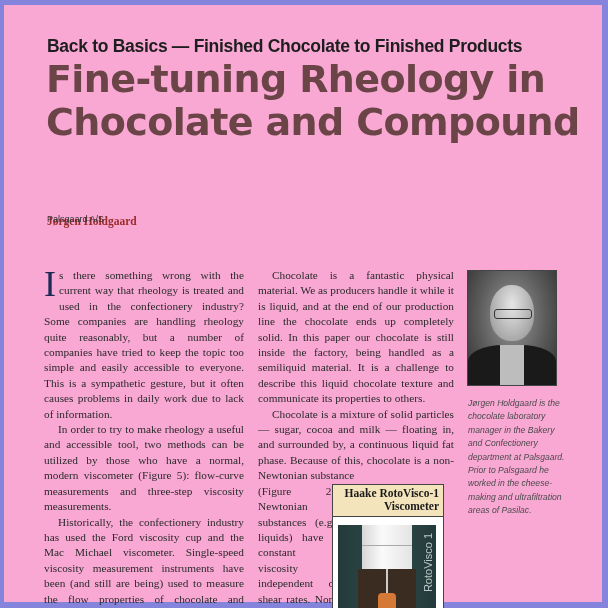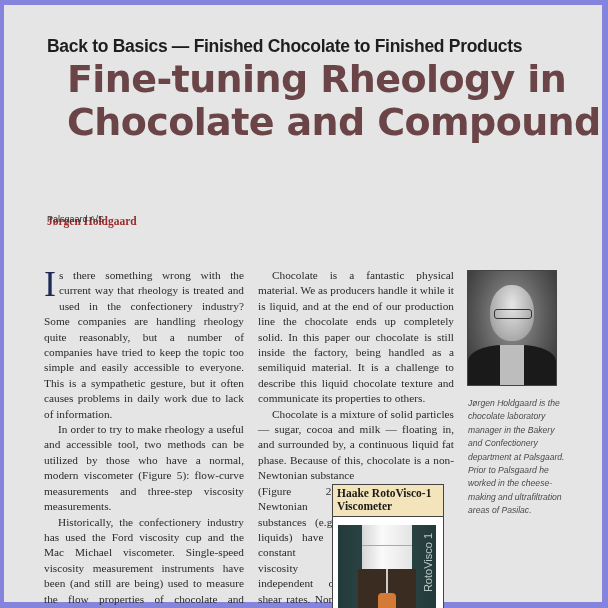--- a/index.html
+++ b/index.html
@@ -4,31 +4,31 @@
 <style>
   html, body { margin: 0; padding: 0; }
   body {
     width: 608px; height: 608px; overflow: hidden;
     background: #8484dc;
     position: relative;
     font-family: "Liberation Serif", serif;
   }
   .page {
     position: absolute; left: 4px; top: 5px; width: 598px; height: 597px;
-    background: #e5e5e5; overflow: hidden;
+    background: #f9a8d4; overflow: hidden;
   }
   .kicker {
     position: absolute; left: 43px; top: 31px;
     font-family: "Liberation Sans", sans-serif; font-weight: bold;
     font-size: 17.5px; color: #1e1e1e; letter-spacing: -0.3px; white-space: nowrap;
   }
   .title {
     position: absolute; left: 42px; top: 53px; width: 540px;
     font-family: "DejaVu Sans", sans-serif; font-weight: bold;
-    font-size: 38px; line-height: 43px; color: #6a4446; letter-spacing: -0.6px; margin-left: 21px;
+    font-size: 38px; line-height: 43px; color: #6a4446; letter-spacing: -0.6px;
   }
   .subtitle {
     position: absolute; left: 43px; top: 141px; width: 540px;
     font-family: "Liberation Sans", sans-serif; font-weight: bold; font-style: italic;
     font-size: 16.6px; line-height: 22px; color: #1c2a4e;
   }
   .author {
     position: absolute; left: 43px; top: 194px;
     font-family: "Liberation Serif", serif; font-weight: bold;
     font-size: 11.5px; color: #9a2b2b; margin-top: 16px;
@@ -51,20 +51,21 @@
   }
   .narrow { width: 80px; display: block; }
   .figure {
     position: absolute; left: 332px; top: 484px; width: 110px; height: 130px;
     border: 1px solid #444; background: #fff;
   }
   .fig-head {
     background: #f3e4bc; border-bottom: 1px solid #444;
     font-weight: bold; font-size: 11.5px; line-height: 13px; color: #1a1a1a;
     padding: 2px 4px 3px 4px;
+    text-align: right;
   }
   .fig-img {
     position: absolute; left: 5px; top: 40px; width: 98px; height: 90px;
     background: linear-gradient(90deg, #243a3a 0%, #2f4b4a 50%, #243a3a 100%);
     overflow: hidden;
   }
   .fig-cyl { position: absolute; left: 24px; top: 0; width: 50px; height: 44px;
     background: linear-gradient(90deg, #d7d7d7, #fafafa 40%, #e4e4e4); }
   .fig-cyl:after { content: ""; position: absolute; left: 0; right: 0; top: 20px; border-top: 1px solid #aaa; }
   .fig-win { position: absolute; left: 20px; top: 44px; width: 58px; height: 46px; background: #3b2c22; }

